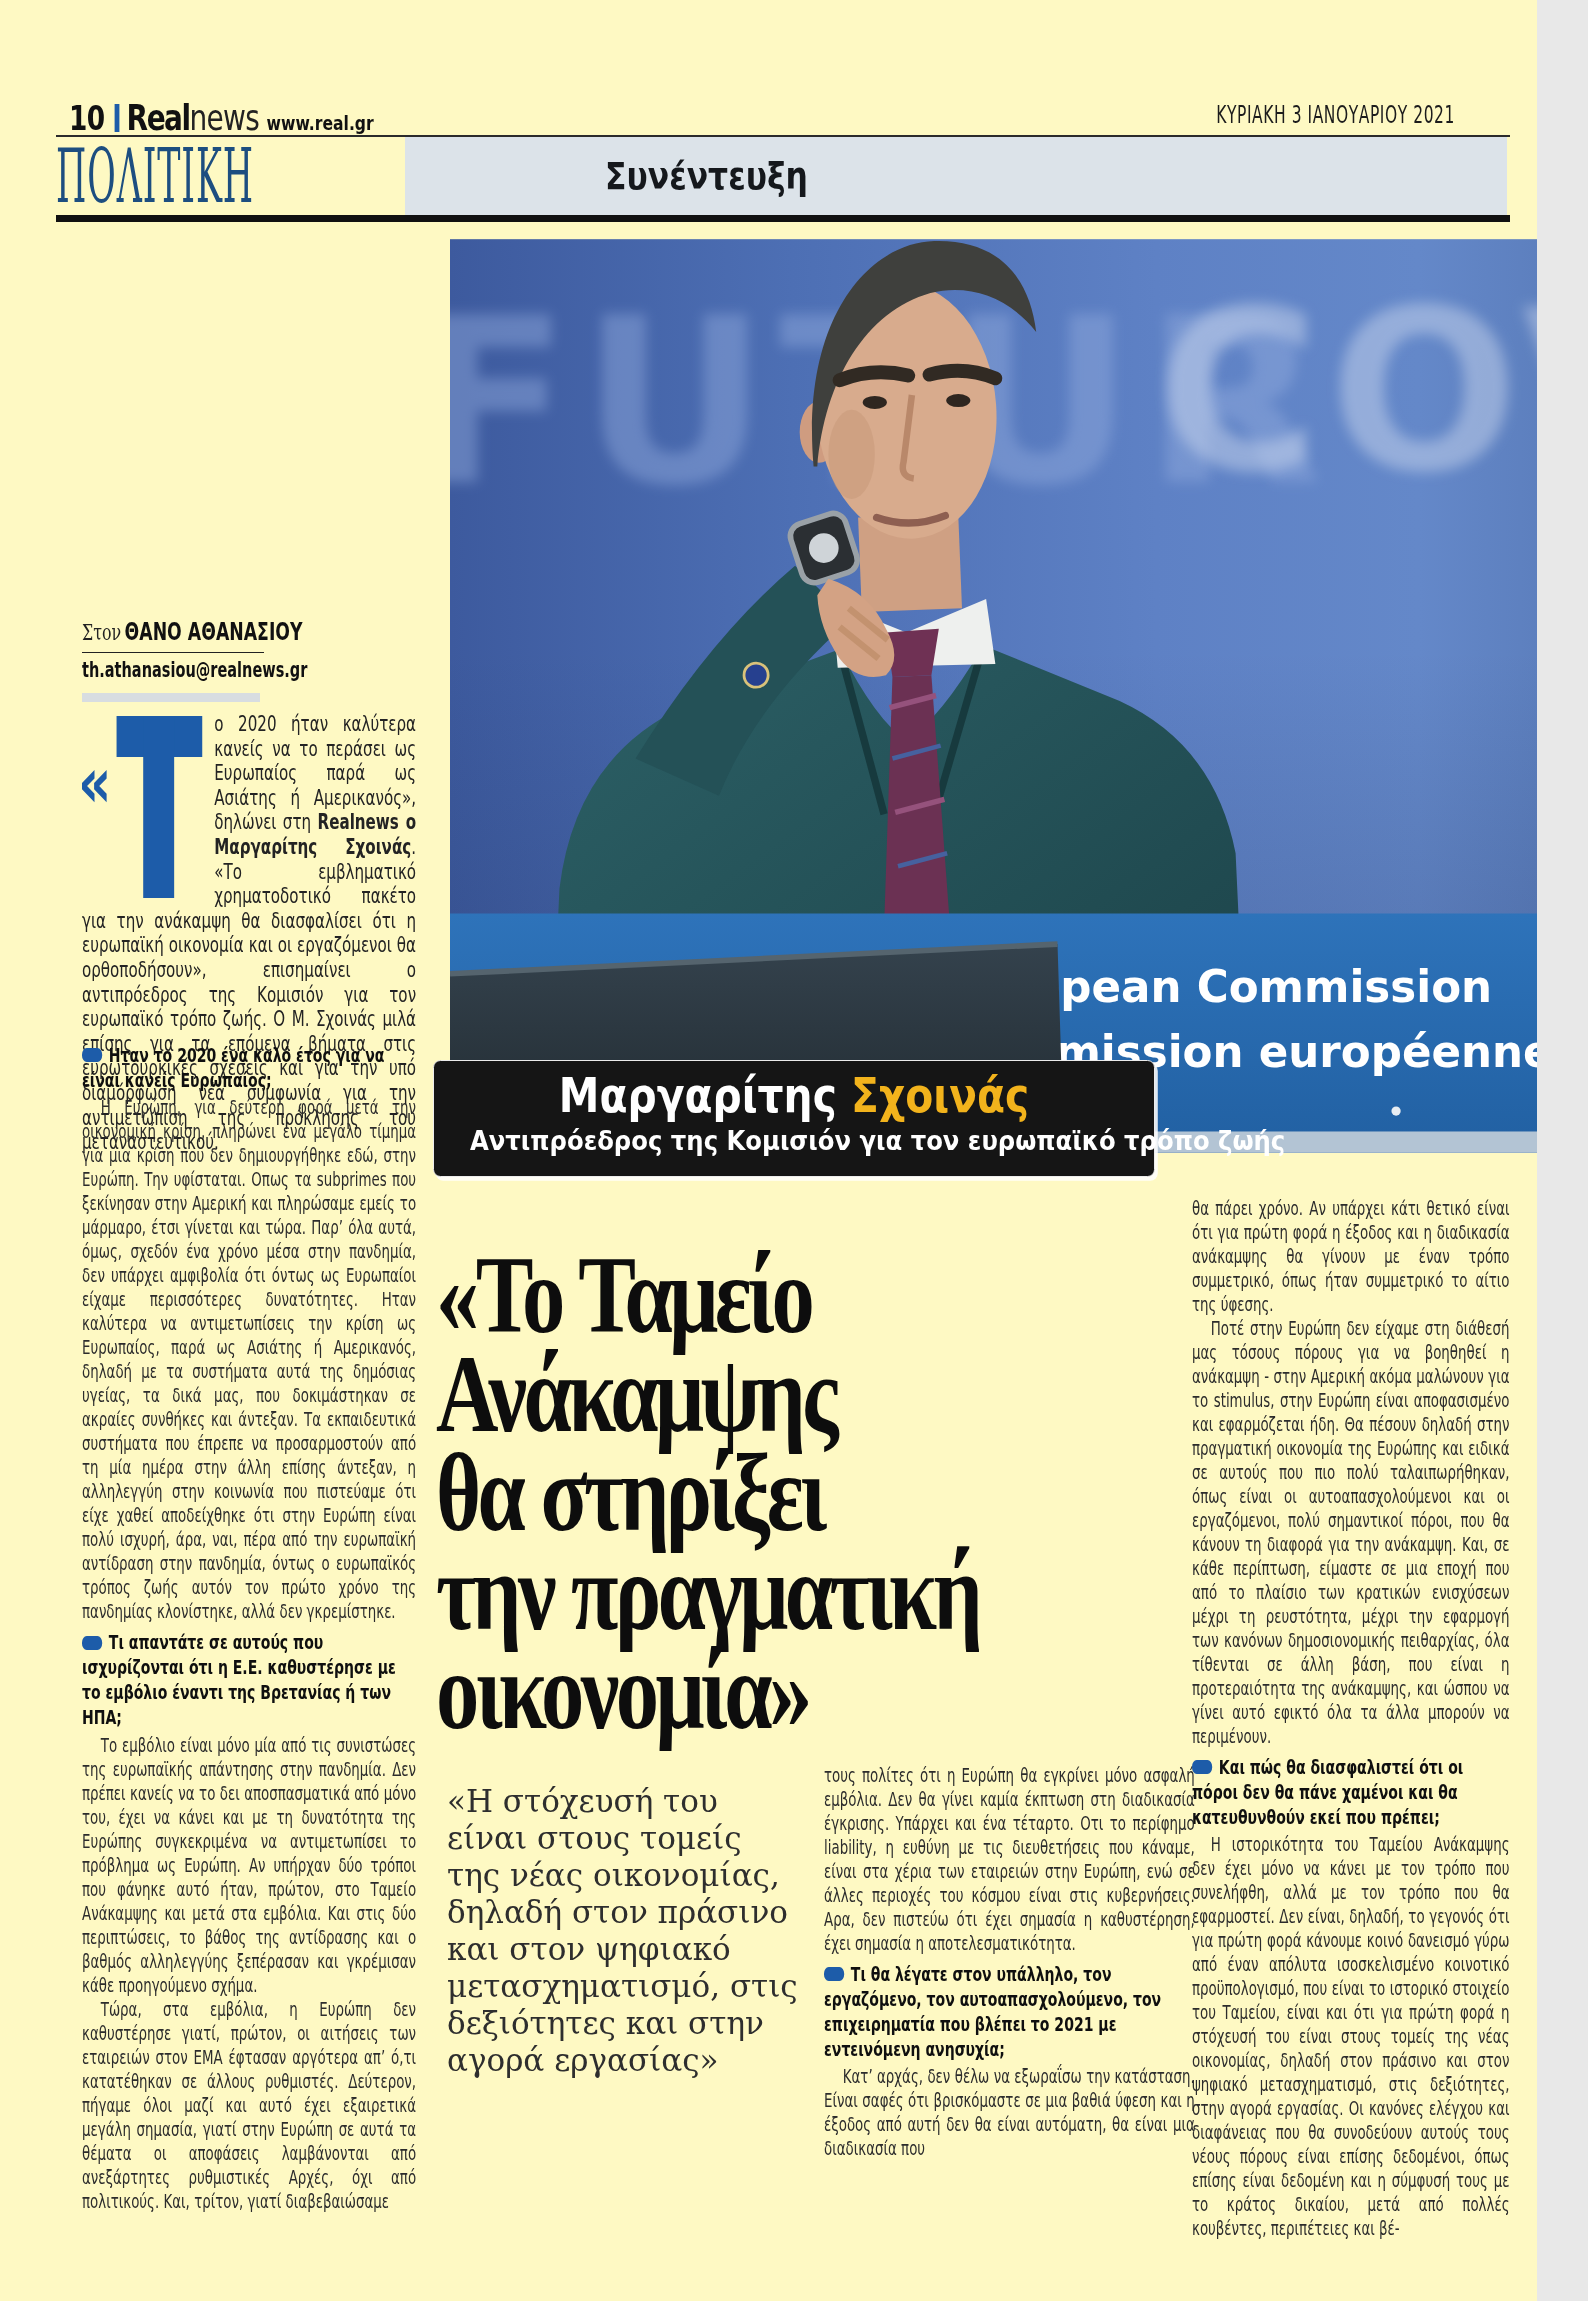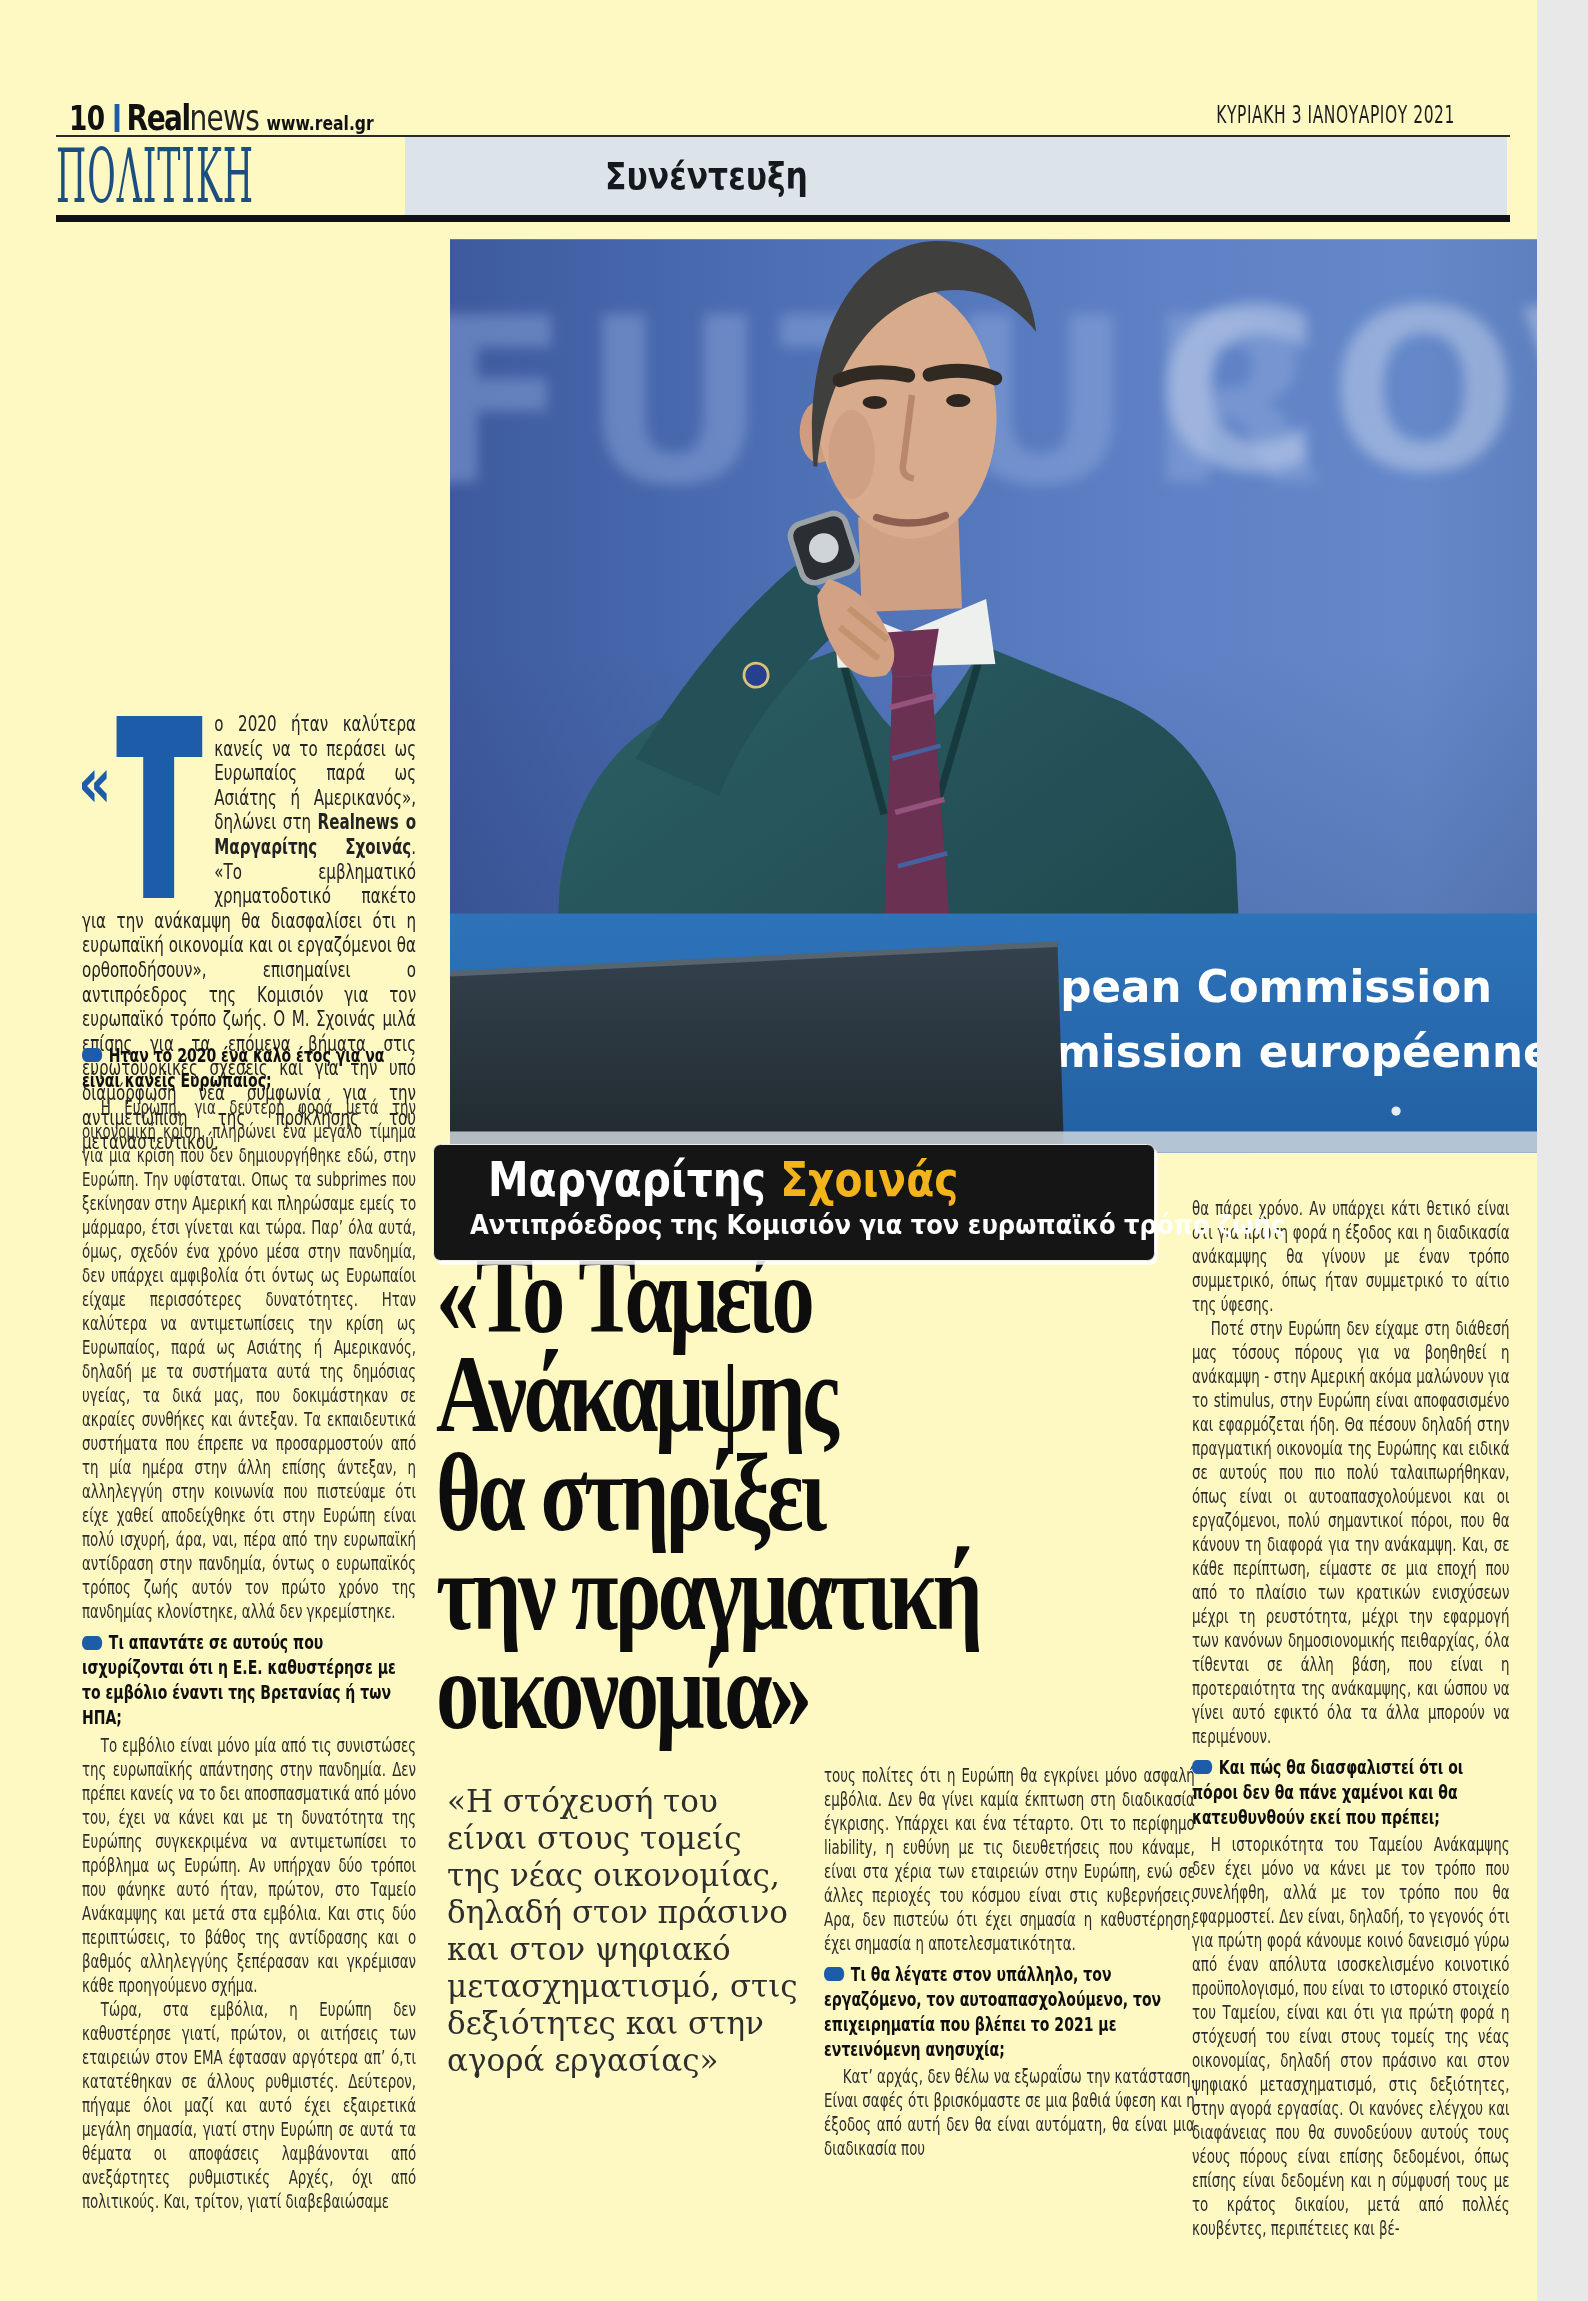--- a/index.html
+++ b/index.html
@@ -22,23 +22,23 @@
   .section-title{left:56px;top:139px;font-family:"DejaVu Serif",serif;font-size:74px;
                  color:#1d4e80;white-space:nowrap;transform:scaleX(.47);transform-origin:0 0;
                  letter-spacing:1.9px;line-height:74px;}
   .kicker-bar{left:405px;top:137px;width:1102px;height:79px;background:#dce3e9;}
   .kicker-label{left:605px;top:137px;height:79px;line-height:79px;font-size:37px;font-weight:700;
                 color:#15181c;transform:scaleX(.85);transform-origin:0 50%;white-space:nowrap;}
   .black-bar{left:56px;top:215px;width:1454px;height:7.4px;background:#111;}
 
   
   .photo{left:450px;top:239px;width:1139px;height:914px;overflow:hidden;}
-  .caption-box{left:433px;top:1144px;width:720px;height:115px;background:#151515;
+  .caption-box{left:433px;top:1060px;width:720px;height:115px;background:#151515;
                border-radius:7.4px;border:1.9px solid #ececec;box-shadow:2.8px 3.7px 0 rgba(255,255,255,.85);
-               z-index:5;}
+               text-align:center;z-index:5;}
   .cap-name{margin-top:7.4px;font-size:48px;font-weight:700;line-height:54px;white-space:nowrap;
             transform:scaleX(.85);transform-origin:50% 50%;color:#fff;}
   .cap-name .yellow{color:#f2b31c;}
   .cap-role{font-size:27px;font-weight:700;line-height:37px;color:#fff;white-space:nowrap;
             transform:scaleX(.9);transform-origin:50% 50%;}
 
   
   .headline{left:436px;top:1245px;width:733px;color:#0d0d0d;font-family:Liberation Serif, serif;}
   .headline div{font-size:111px;line-height:99px;font-weight:700;letter-spacing:-4.6px;
                 white-space:nowrap;transform:scaleX(.78);transform-origin:0 0;}
@@ -189,20 +189,29 @@
   </div>
 
   <div class="abs headline">
     <div>«Το Ταμείο</div>
     <div>Ανάκαμψης</div>
     <div>θα στηρίξει</div>
     <div>την πραγματική</div>
     <div>οικονομία»</div>
   </div>
 
+  <div class="abs byline">
+    <div class="by-row">
+      <span class="by-prefix">Στον</span>
+      <span class="by-author">ΘΑΝΟ ΑΘΑΝΑΣΙΟΥ</span>
+    </div>
+    <div class="by-rule"></div>
+    <div class="by-email">th.athanasiou@realnews.gr</div>
+    <div class="by-grey"></div>
+  </div>
 
   <div class="abs lead">
     <span class="dropcap-box">
       <span class="dc-quote">«</span>
       <span class="dc-bar"></span>
       <span class="dc-stem"></span>
     </span>
     <span>ο 2020 ήταν καλύτερα κανείς να το περάσει ως Ευρωπαίος παρά ως Ασιάτης ή Αμερικανός», δηλώνει στη </span><b>Realnews ο Μαργαρίτης Σχοινάς</b><span>. «Το εμβληματικό χρηματοδοτικό πακέτο για την ανάκαμψη θα διασφαλίσει ότι η ευρωπαϊκή οικονομία και οι εργαζόμενοι θα ορθοποδήσουν», επισημαίνει ο αντιπρόεδρος της Κομισιόν για τον ευρωπαϊκό τρόπο ζωής. Ο Μ. Σχοινάς μιλά επίσης για τα επόμενα βήματα στις ευρωτουρκικές σχέσεις και για την υπό διαμόρφωση νέα συμφωνία για την αντιμετώπιση της πρόκλησης του μεταναστευτικού.</span>
   </div>
 

